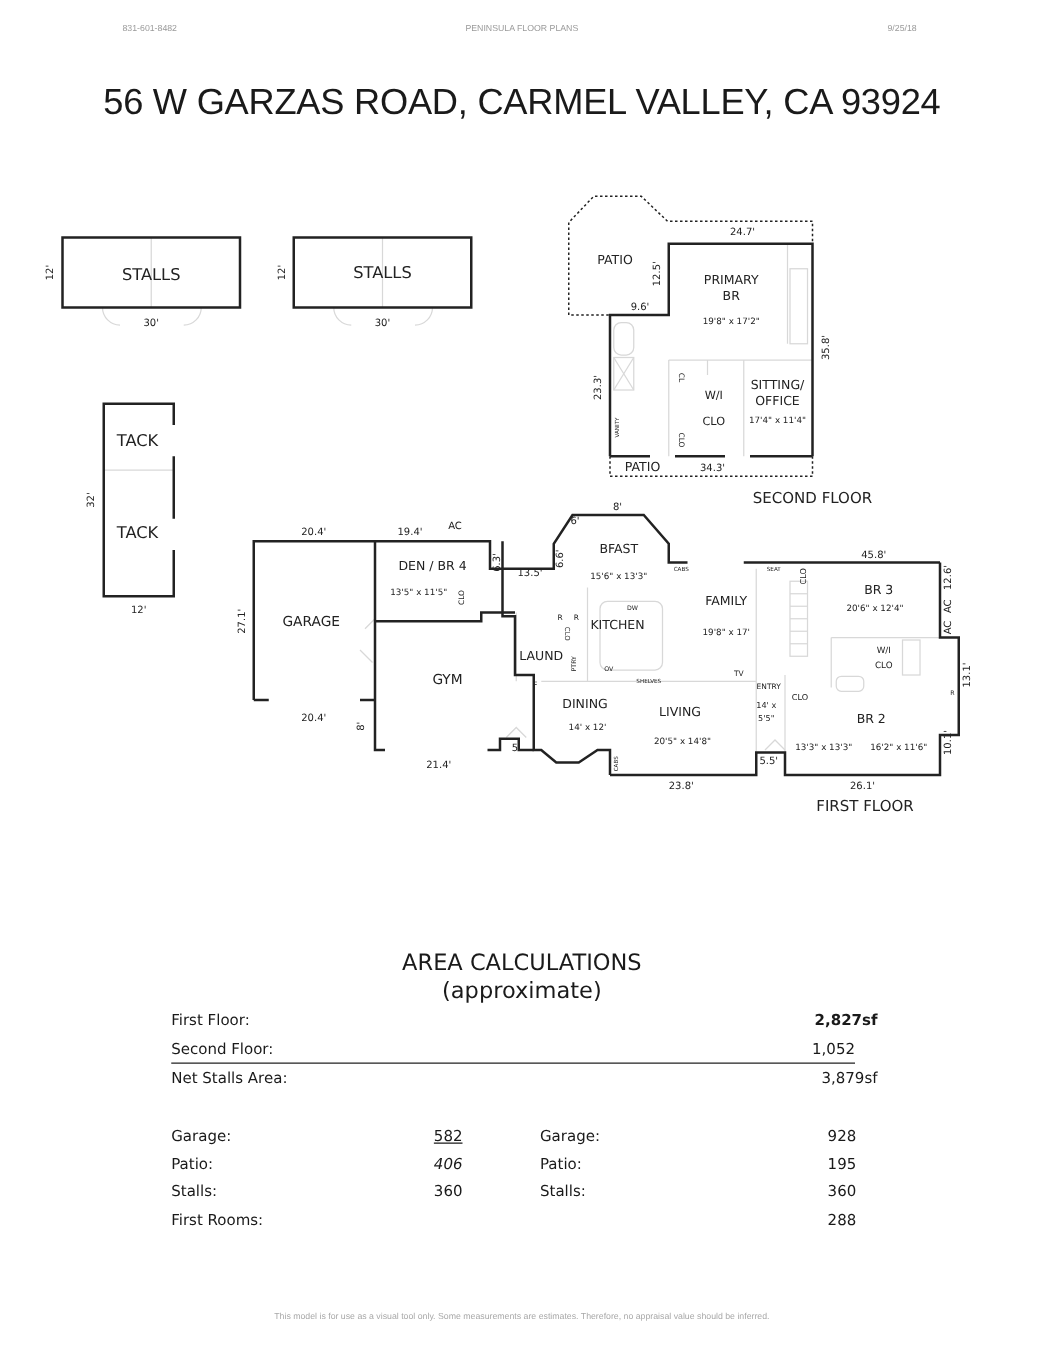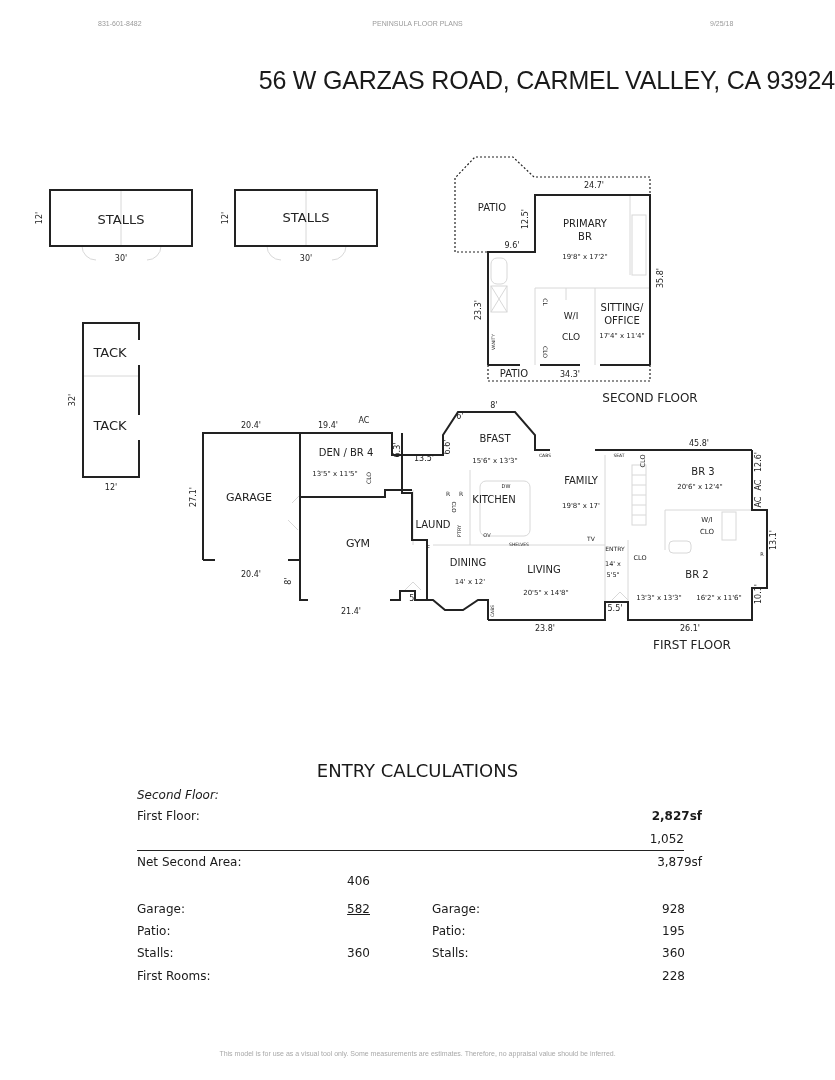--- a/index.html
+++ b/index.html
@@ -1,18 +1,18 @@
 <!DOCTYPE html>
 <html><head>
 <meta charset="utf-8">
 <style>
   html, body { margin: 0; padding: 0; background: #ffffff; }
   body { width: 835px; height: 1080px; position: relative; overflow: hidden; font-family: "DejaVu Sans", sans-serif; color: #222; }
   .hdr { position: absolute; top: 20px; font-size: 7px; color: #9a9a9a; font-family: "Liberation Sans", sans-serif; }
-  .title { position: absolute; top: 66px; left: 0; width: 835px; text-align: right; font-family: "Liberation Sans", sans-serif; font-size: 25px; color: #1a1a1a; letter-spacing: -0.2px; }
+  .title { position: absolute; top: 66px; left: 0; width: 835px; text-align: center; font-family: "Liberation Sans", sans-serif; font-size: 29px; color: #1a1a1a; letter-spacing: -0.2px; }
   svg.plan { position: absolute; left: 0; top: 0; }
   svg text { font-family: "DejaVu Sans", sans-serif; fill: #222; }
   .area-title { position: absolute; top: 760px; width: 835px; left: 0; text-align: center; font-size: 18px; line-height: 22px; color: #1a1a1a; }
   .row { position: absolute; font-size: 12px; color: #1a1a1a; line-height: 22px; white-space: nowrap; }
   .r { text-align: right; }
   .underline-line { position: absolute; left: 137px; top: 850px; width: 547px; height: 1px; background: #222; }
   .footer { position: absolute; top: 1050px; left: 0; width: 835px; text-align: center; font-size: 7px; color: #a8a8a8; font-family: "Liberation Sans", sans-serif; }
 </style>
 </head>
 <body>
@@ -190,40 +190,41 @@
   <text x="690" y="631" font-size="8" text-anchor="middle">26.1'</text>
   <text x="615" y="611" font-size="8" text-anchor="middle">5.5'</text>
   <text x="545" y="631" font-size="8" text-anchor="middle">23.8'</text>
   <text x="413" y="601" font-size="8" text-anchor="middle">5'</text>
   <text x="351" y="614" font-size="8" text-anchor="middle">21.4'</text>
   <text x="291" y="581" font-size="8" text-anchor="middle" transform="rotate(-90 291 581)">8'</text>
   <text x="692" y="649" font-size="12" text-anchor="middle">FIRST FLOOR</text>
 </svg>
 
 <div class="area-title">
-  <div>ENTRY CALCULATIONS</div>
+  <div>AREA CALCULATIONS</div>
+  <div>(approximate)</div>
 </div>
 
 <div class="row" style="left:137px;top:805px;">First  Floor:</div>
 <div class="row r" style="left:560px;width:142px;top:805px;font-weight:bold;">2,827sf</div>
-<div class="row" style="left:137px;top:784px;font-style:italic;">Second Floor:</div>
+<div class="row" style="left:137px;top:828px;">Second Floor:</div>
 <div class="row r" style="left:560px;width:124px;top:828px;">1,052</div>
 <div class="underline-line"></div>
-<div class="row" style="left:137px;top:851px;">Net Second Area:</div>
+<div class="row" style="left:137px;top:851px;">Net Stalls Area:</div>
 <div class="row r" style="left:560px;width:142px;top:851px;">3,879sf</div>
 
 <div class="row" style="left:137px;top:898px;">Garage:</div>
 <div class="row r" style="left:300px;width:70px;top:898px;text-decoration:underline;">582</div>
 <div class="row" style="left:137px;top:920px;">Patio:</div>
-<div class="row r" style="left:300px;width:70px;top:870px;">406</div>
+<div class="row r" style="left:300px;width:70px;top:920px;font-style:italic;">406</div>
 <div class="row" style="left:137px;top:942px;">Stalls:</div>
 <div class="row r" style="left:300px;width:70px;top:942px;">360</div>
 <div class="row" style="left:137px;top:965px;">First Rooms:</div>
 
 <div class="row" style="left:432px;top:898px;">Garage:</div>
 <div class="row r" style="left:600px;width:85px;top:898px;">928</div>
 <div class="row" style="left:432px;top:920px;">Patio:</div>
 <div class="row r" style="left:600px;width:85px;top:920px;">195</div>
 <div class="row" style="left:432px;top:942px;">Stalls:</div>
 <div class="row r" style="left:600px;width:85px;top:942px;">360</div>
-<div class="row r" style="left:600px;width:85px;top:965px;">228</div>
+<div class="row r" style="left:600px;width:85px;top:965px;">288</div>
 
 <div class="footer">This model is for use as a visual tool only.  Some measurements are estimates.  Therefore, no appraisal value should be inferred.</div>
 
 </body></html>

